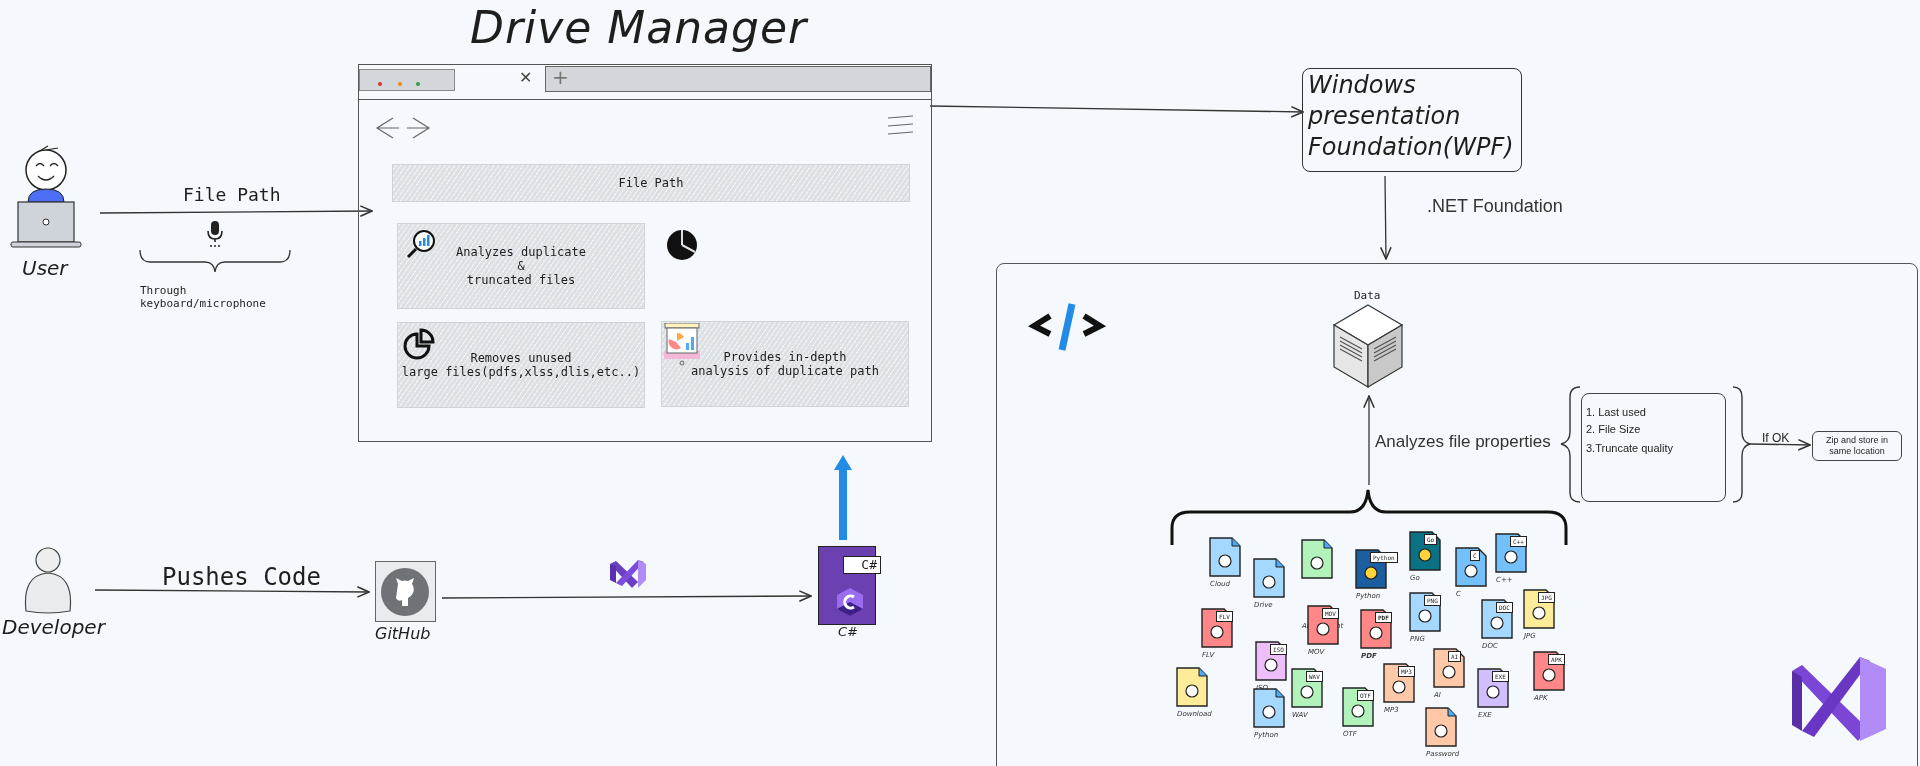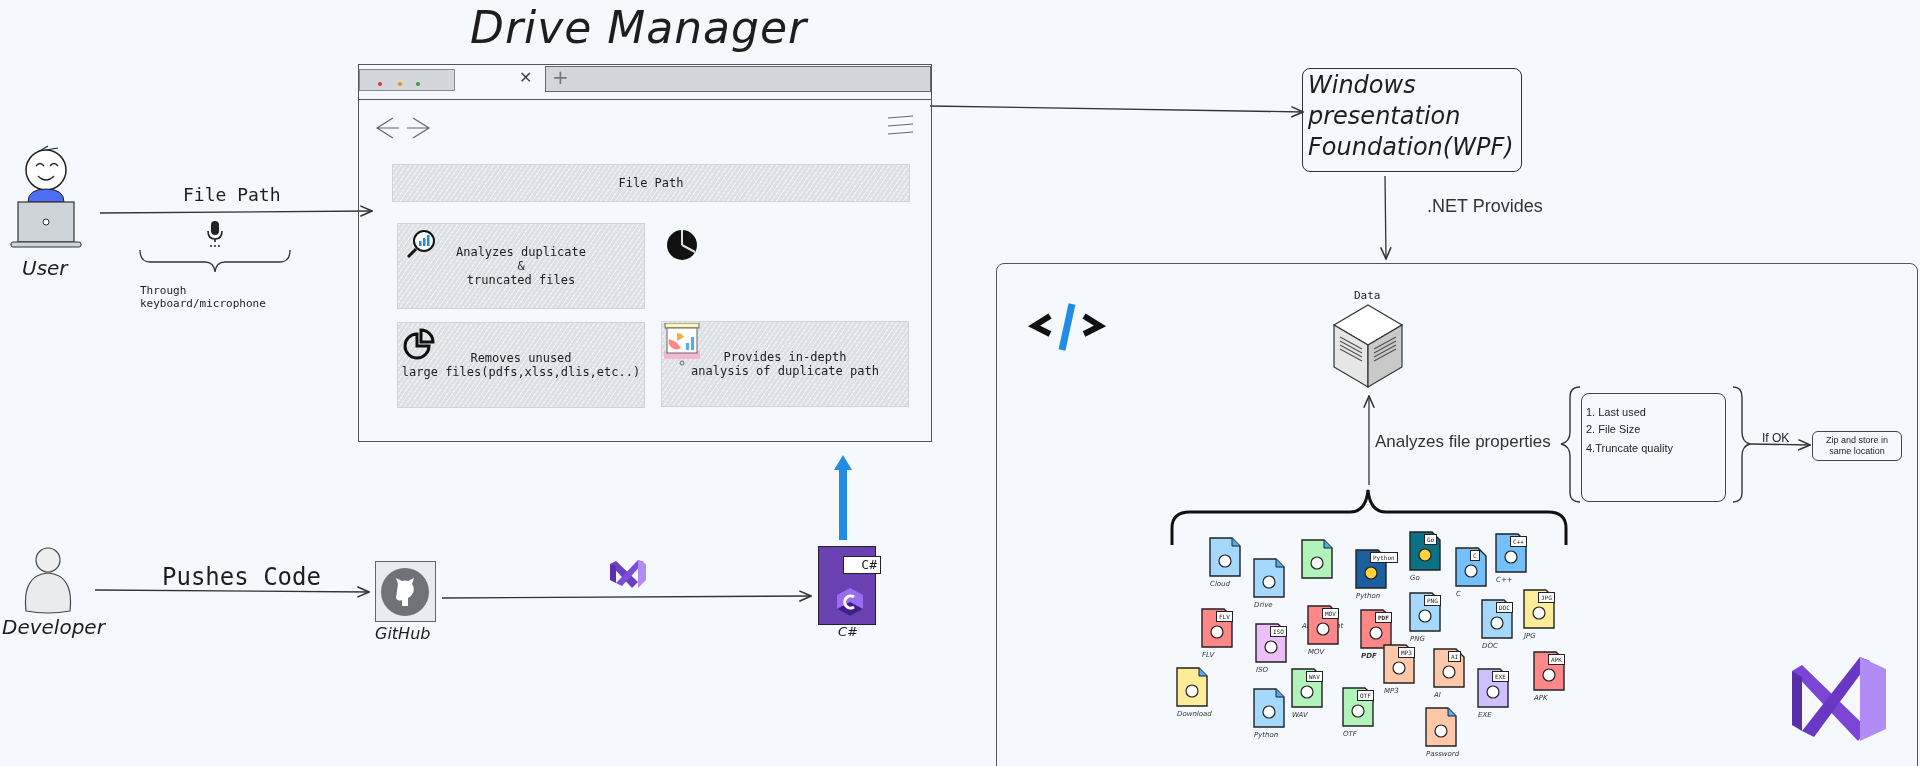--- a/index.html
+++ b/index.html
@@ -185,21 +185,21 @@
     <polygon points="15,15 28,22 15,29 2,22" fill="#3d1f86"></polygon>
     <path d="M19,10 A6,6 0 1 0 19,20" fill="none" stroke="#fff" stroke-width="3"></path>
   </svg>
 </div>
 <div class="abs hand" style="left:838px;top:624px;font-size:13px">C#</div>
 
 <div class="abs wpf-box"></div>
 <div class="abs hand wpf-text">Windows
 presentation
 Foundation(WPF)</div>
-<div class="abs sans" style="left:1427px;top:196px;font-size:18px;color:#333">.NET Provides</div>
+<div class="abs sans" style="left:1427px;top:196px;font-size:18px;color:#333">.NET Foundation</div>
 
 <div class="abs right-panel"></div>
 <svg class="abs" style="left:1028px;top:300px" width="80" height="56">
   <path d="M22,16 L6,26 L22,34" fill="none" stroke="#111" stroke-width="6"></path>
   <path d="M56,16 L72,26 L56,34" fill="none" stroke="#111" stroke-width="6"></path>
   <line x1="44" y1="4" x2="34" y2="50" stroke="#228be6" stroke-width="7"></line>
 </svg>
 
 <div class="abs mono" style="left:1354px;top:289px;font-size:11px">Data</div>
 <svg class="abs" style="left:1330px;top:303px" width="76" height="86">
@@ -208,21 +208,21 @@
   <polygon points="72,22 38,42 38,84 72,64" fill="#c9c9c9" stroke="#333" stroke-width="1.2"></polygon>
   <path d="M10,34 L32,46 M10,38 L32,50 M10,42 L32,54 M10,46 L32,58" stroke="#555" stroke-width="1.3"></path>
   <path d="M44,46 L66,34 M44,50 L66,38 M44,54 L66,42 M44,58 L66,46" stroke="#555" stroke-width="1.3"></path>
 </svg>
 <div class="abs sans" style="left:1375px;top:432px;font-size:17px;color:#333">Analyzes file properties</div>
 
 <div class="abs props-box"></div>
 <div class="abs sans" style="left:1586px;top:404px;font-size:11px;line-height:17px">
   <div>1. Last used</div>
   <div>2. File Size</div>
-  <div style="margin-top:2px">4.Truncate quality</div>
+  <div style="margin-top:2px">3.Truncate quality</div>
 </div>
 <div class="abs sans" style="left:1762px;top:431px;font-size:12px">If OK</div>
 <div class="abs zip-box sans">Zip and store in
 same location</div>
 
 <div id="files">
     <div class="file" style="left: 1208px; top: 536px;"><svg width="34" height="42">
         <path d="M2,2 L24,2 L32,10 L32,40 L2,40 Z" fill="#a5d8ff" stroke="#222" stroke-width="1.4"></path>
         <path d="M24,2 L24,10 L32,10" fill="#4dabf7" stroke="#222" stroke-width="1"></path>
         <circle cx="17" cy="25" r="6" fill="#fff" stroke="#222" stroke-width="1.2"></circle>
@@ -250,21 +250,21 @@
         <circle cx="17" cy="25" r="6" fill="#fff" stroke="#222" stroke-width="1.2"></circle>
       </svg><div style="position: absolute; left: 16px; top: 4px; background: rgb(255, 255, 255); border: 1px solid rgb(34, 34, 34); font-size: 6px; padding: 0px 2px; line-height: 9px; font-family: &quot;DejaVu Sans Mono&quot;, monospace;">C</div><div class="file-label" style="left: 2px; top: 44px;">C</div></div>
     <div class="file" style="left: 1494px; top: 532px;"><svg width="34" height="42">
         <path d="M2,2 L24,2 L32,10 L32,40 L2,40 Z" fill="#74c0fc" stroke="#222" stroke-width="1.4"></path>
         <circle cx="17" cy="25" r="6" fill="#fff" stroke="#222" stroke-width="1.2"></circle>
       </svg><div style="position: absolute; left: 16px; top: 4px; background: rgb(255, 255, 255); border: 1px solid rgb(34, 34, 34); font-size: 6px; padding: 0px 2px; line-height: 9px; font-family: &quot;DejaVu Sans Mono&quot;, monospace;">C++</div><div class="file-label" style="left: 2px; top: 44px;">C++</div></div>
     <div class="file" style="left: 1200px; top: 607px;"><svg width="34" height="42">
         <path d="M2,2 L24,2 L32,10 L32,40 L2,40 Z" fill="#ff8787" stroke="#222" stroke-width="1.4"></path>
         <circle cx="17" cy="25" r="6" fill="#fff" stroke="#222" stroke-width="1.2"></circle>
       </svg><div style="position: absolute; left: 16px; top: 4px; background: rgb(255, 255, 255); border: 1px solid rgb(34, 34, 34); font-size: 6px; padding: 0px 2px; line-height: 9px; font-family: &quot;DejaVu Sans Mono&quot;, monospace;">FLV</div><div class="file-label" style="left: 2px; top: 44px;">FLV</div></div>
-    <div class="file" style="left: 1254px; top: 622px;"><svg width="34" height="42">
+    <div class="file" style="left: 1254px; top: 640px;"><svg width="34" height="42">
         <path d="M2,2 L24,2 L32,10 L32,40 L2,40 Z" fill="#eebefa" stroke="#222" stroke-width="1.4"></path>
         <circle cx="17" cy="25" r="6" fill="#fff" stroke="#222" stroke-width="1.2"></circle>
       </svg><div style="position: absolute; left: 16px; top: 4px; background: rgb(255, 255, 255); border: 1px solid rgb(34, 34, 34); font-size: 6px; padding: 0px 2px; line-height: 9px; font-family: &quot;DejaVu Sans Mono&quot;, monospace;">ISO</div><div class="file-label" style="left: 2px; top: 44px;">ISO</div></div>
     <div class="file" style="left: 1306px; top: 604px;"><svg width="34" height="42">
         <path d="M2,2 L24,2 L32,10 L32,40 L2,40 Z" fill="#ff8787" stroke="#222" stroke-width="1.4"></path>
         <circle cx="17" cy="25" r="6" fill="#fff" stroke="#222" stroke-width="1.2"></circle>
       </svg><div style="position: absolute; left: 16px; top: 4px; background: rgb(255, 255, 255); border: 1px solid rgb(34, 34, 34); font-size: 6px; padding: 0px 2px; line-height: 9px; font-family: &quot;DejaVu Sans Mono&quot;, monospace;">MOV</div><div class="file-label" style="left: 2px; top: 44px;">MOV</div></div>
     <div class="file" style="left: 1359px; top: 608px; font-weight: bold;"><svg width="34" height="42">
         <path d="M2,2 L24,2 L32,10 L32,40 L2,40 Z" fill="#ff8787" stroke="#222" stroke-width="1.4"></path>
         <circle cx="17" cy="25" r="6" fill="#fff" stroke="#222" stroke-width="1.2"></circle>
@@ -292,21 +292,21 @@
         <circle cx="17" cy="25" r="6" fill="#fff" stroke="#222" stroke-width="1.2"></circle>
       </svg><div class="file-label" style="left: 2px; top: 44px;">Python</div></div>
     <div class="file" style="left: 1290px; top: 667px;"><svg width="34" height="42">
         <path d="M2,2 L24,2 L32,10 L32,40 L2,40 Z" fill="#b2f2bb" stroke="#222" stroke-width="1.4"></path>
         <circle cx="17" cy="25" r="6" fill="#fff" stroke="#222" stroke-width="1.2"></circle>
       </svg><div style="position: absolute; left: 16px; top: 4px; background: rgb(255, 255, 255); border: 1px solid rgb(34, 34, 34); font-size: 6px; padding: 0px 2px; line-height: 9px; font-family: &quot;DejaVu Sans Mono&quot;, monospace;">WAV</div><div class="file-label" style="left: 2px; top: 44px;">WAV</div></div>
     <div class="file" style="left: 1341px; top: 686px;"><svg width="34" height="42">
         <path d="M2,2 L24,2 L32,10 L32,40 L2,40 Z" fill="#b2f2bb" stroke="#222" stroke-width="1.4"></path>
         <circle cx="17" cy="25" r="6" fill="#fff" stroke="#222" stroke-width="1.2"></circle>
       </svg><div style="position: absolute; left: 16px; top: 4px; background: rgb(255, 255, 255); border: 1px solid rgb(34, 34, 34); font-size: 6px; padding: 0px 2px; line-height: 9px; font-family: &quot;DejaVu Sans Mono&quot;, monospace;">OTF</div><div class="file-label" style="left: 2px; top: 44px;">OTF</div></div>
-    <div class="file" style="left: 1382px; top: 643px;"><svg width="34" height="42">
+    <div class="file" style="left: 1382px; top: 662px;"><svg width="34" height="42">
         <path d="M2,2 L24,2 L32,10 L32,40 L2,40 Z" fill="#ffc9a9" stroke="#222" stroke-width="1.4"></path>
         <circle cx="17" cy="25" r="6" fill="#fff" stroke="#222" stroke-width="1.2"></circle>
       </svg><div style="position: absolute; left: 16px; top: 4px; background: rgb(255, 255, 255); border: 1px solid rgb(34, 34, 34); font-size: 6px; padding: 0px 2px; line-height: 9px; font-family: &quot;DejaVu Sans Mono&quot;, monospace;">MP3</div><div class="file-label" style="left: 2px; top: 44px;">MP3</div></div>
     <div class="file" style="left: 1432px; top: 647px;"><svg width="34" height="42">
         <path d="M2,2 L24,2 L32,10 L32,40 L2,40 Z" fill="#ffc9a9" stroke="#222" stroke-width="1.4"></path>
         <circle cx="17" cy="25" r="6" fill="#fff" stroke="#222" stroke-width="1.2"></circle>
       </svg><div style="position: absolute; left: 16px; top: 4px; background: rgb(255, 255, 255); border: 1px solid rgb(34, 34, 34); font-size: 6px; padding: 0px 2px; line-height: 9px; font-family: &quot;DejaVu Sans Mono&quot;, monospace;">AI</div><div class="file-label" style="left: 2px; top: 44px;">AI</div></div>
     <div class="file" style="left: 1476px; top: 667px;"><svg width="34" height="42">
         <path d="M2,2 L24,2 L32,10 L32,40 L2,40 Z" fill="#d0bfff" stroke="#222" stroke-width="1.4"></path>
         <circle cx="17" cy="25" r="6" fill="#fff" stroke="#222" stroke-width="1.2"></circle>

